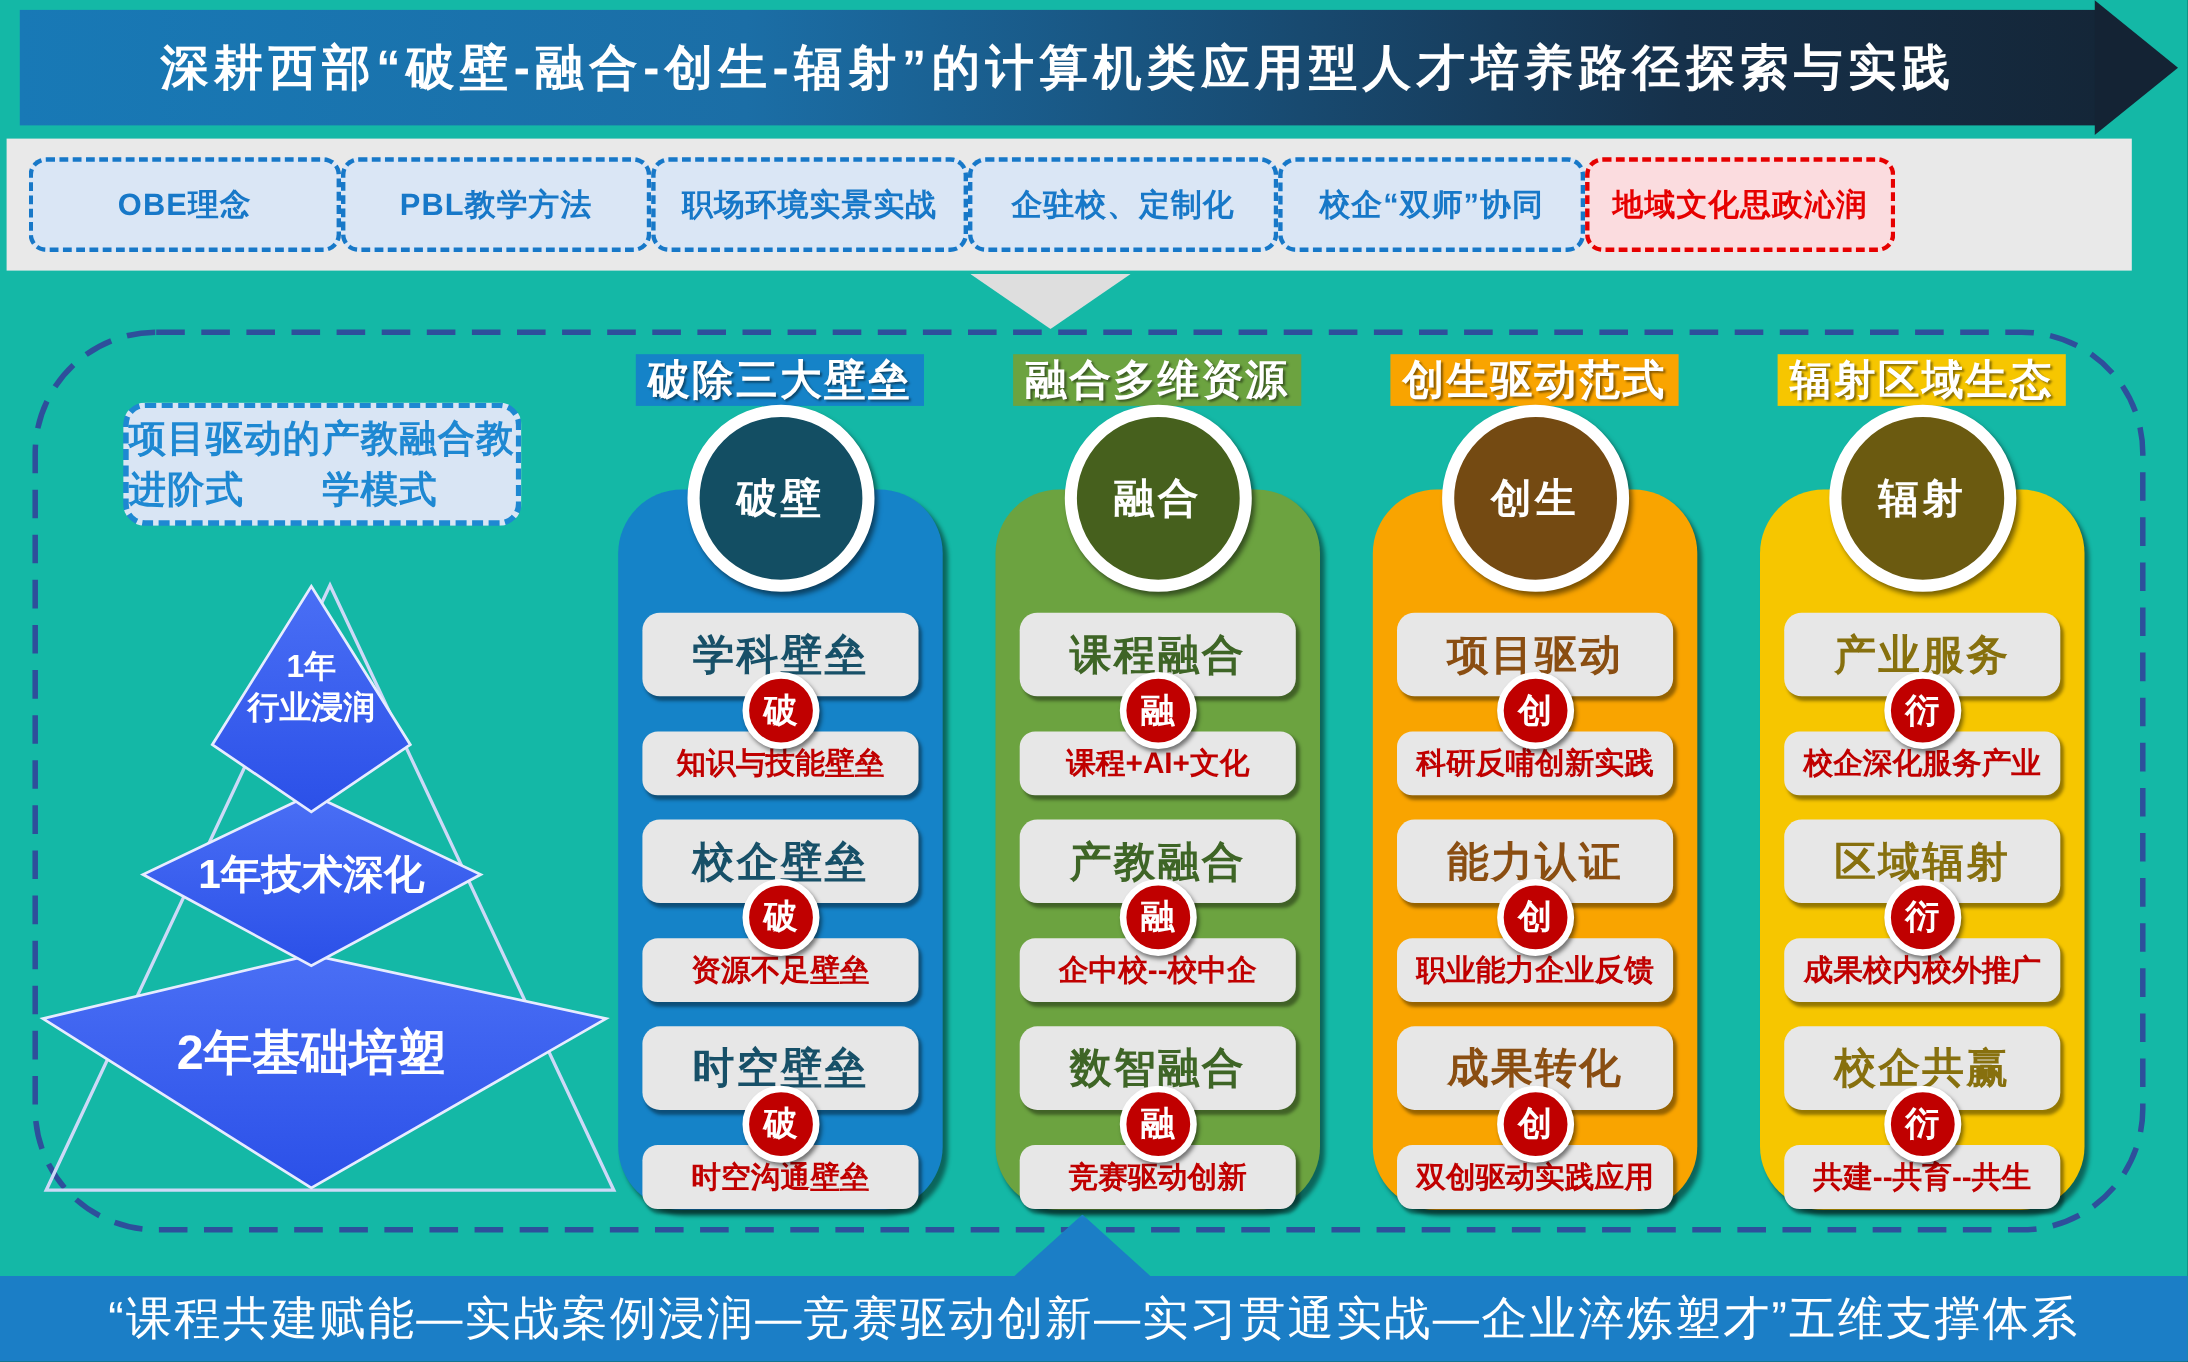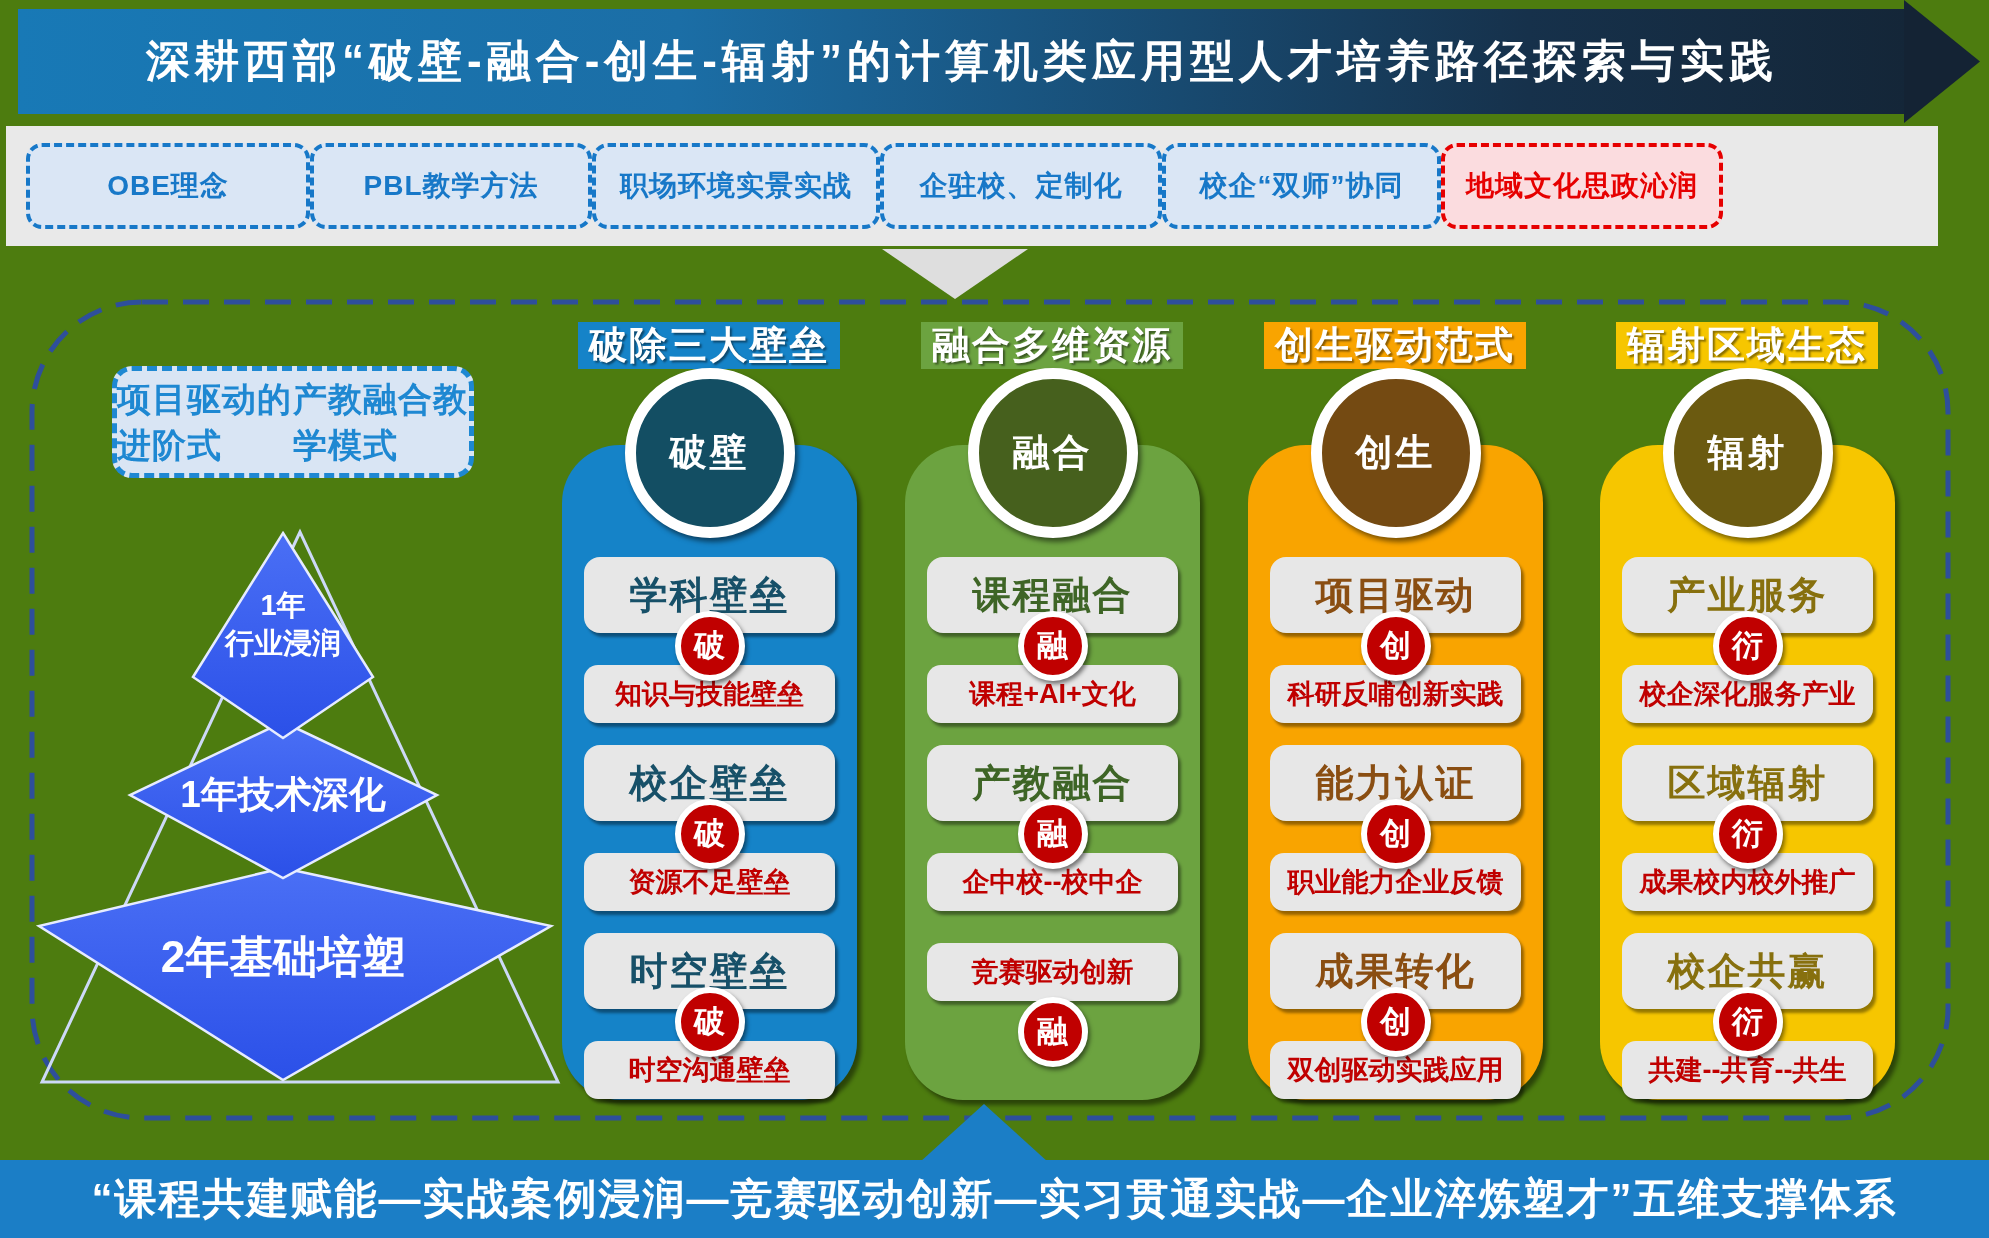--- a/index.html
+++ b/index.html
@@ -1,16 +1,16 @@
 <!DOCTYPE html>
 <html><head>
 <meta charset="utf-8">
 <style>
   html,body{margin:0;padding:0;background:#000;}
-  .stage{position:relative;width:1989px;height:1238px;background:#4d7c0f;overflow:hidden;
+  .stage{position:relative;width:1989px;height:1238px;background:#14b8a6;overflow:hidden;
          font-family:"Liberation Sans","DejaVu Sans",sans-serif;}
 
   
   .title-bar{position:absolute;left:18px;top:0;width:1962px;height:123px;}
   .title-rect{position:absolute;left:0;top:9px;right:74px;bottom:9px;
               background:linear-gradient(90deg,#1879B6 0%,#1B6EA6 35%,#16314B 80%,#142638 100%);
               display:flex;align-items:center;justify-content:center;}
   .title-rect span{color:#fff;font-size:44px;font-weight:800;letter-spacing:5px;white-space:nowrap;}
   .title-arrowhead{position:absolute;right:0;top:0;width:76px;height:123px;background:#142334;
                    clip-path:polygon(0 0,100% 50%,0 100%);}
@@ -72,21 +72,21 @@
               box-shadow:2px 3px 4px rgba(0,0,0,.5);
               display:flex;align-items:center;justify-content:center;
               color:#fff;font-size:31px;font-weight:800;}
 
   .up-arrow{position:absolute;left:920px;top:1104px;width:128px;height:58px;background:#1B7EC6;
             clip-path:polygon(50% 0,100% 100%,0 100%);}
 
   
   .bottom-bar{position:absolute;left:0;top:1160px;width:1989px;height:78px;background:#1B7EC6;
               display:flex;align-items:center;justify-content:center;}
-  .bottom-bar span{color:#fff;font-size:42px;font-weight:700;letter-spacing:2px;white-space:nowrap;}
+  .bottom-bar span{color:#fff;font-size:42px;font-weight:400;letter-spacing:2px;white-space:nowrap;}
 </style>
 </head>
 <body>
 
 <div class="stage">
 
   <div class="title-bar">
     <div class="title-rect">
       <span>深耕西部“破壁-融合-创生-辐射”的计算机类应用型人才培养路径探索与实践</span>
     </div>
@@ -171,20 +171,21 @@
         <div class="item-big">课程融合</div>
         <div class="item-badge">融</div>
         <div class="item-small">课程+AI+文化</div>
       </div>
       <div class="item">
         <div class="item-big">产教融合</div>
         <div class="item-badge">融</div>
         <div class="item-small">企中校--校中企</div>
       </div>
       <div class="item">
+        <div class="item-big">数智融合</div>
         <div class="item-badge">融</div>
         <div class="item-small">竞赛驱动创新</div>
       </div>
     </div>
     <div class="col-circle">融合</div>
   </div>
 
   <div class="col theme-orange" style="left:1248px">
     <div class="col-header">创生驱动范式</div>
     <div class="col-card">

